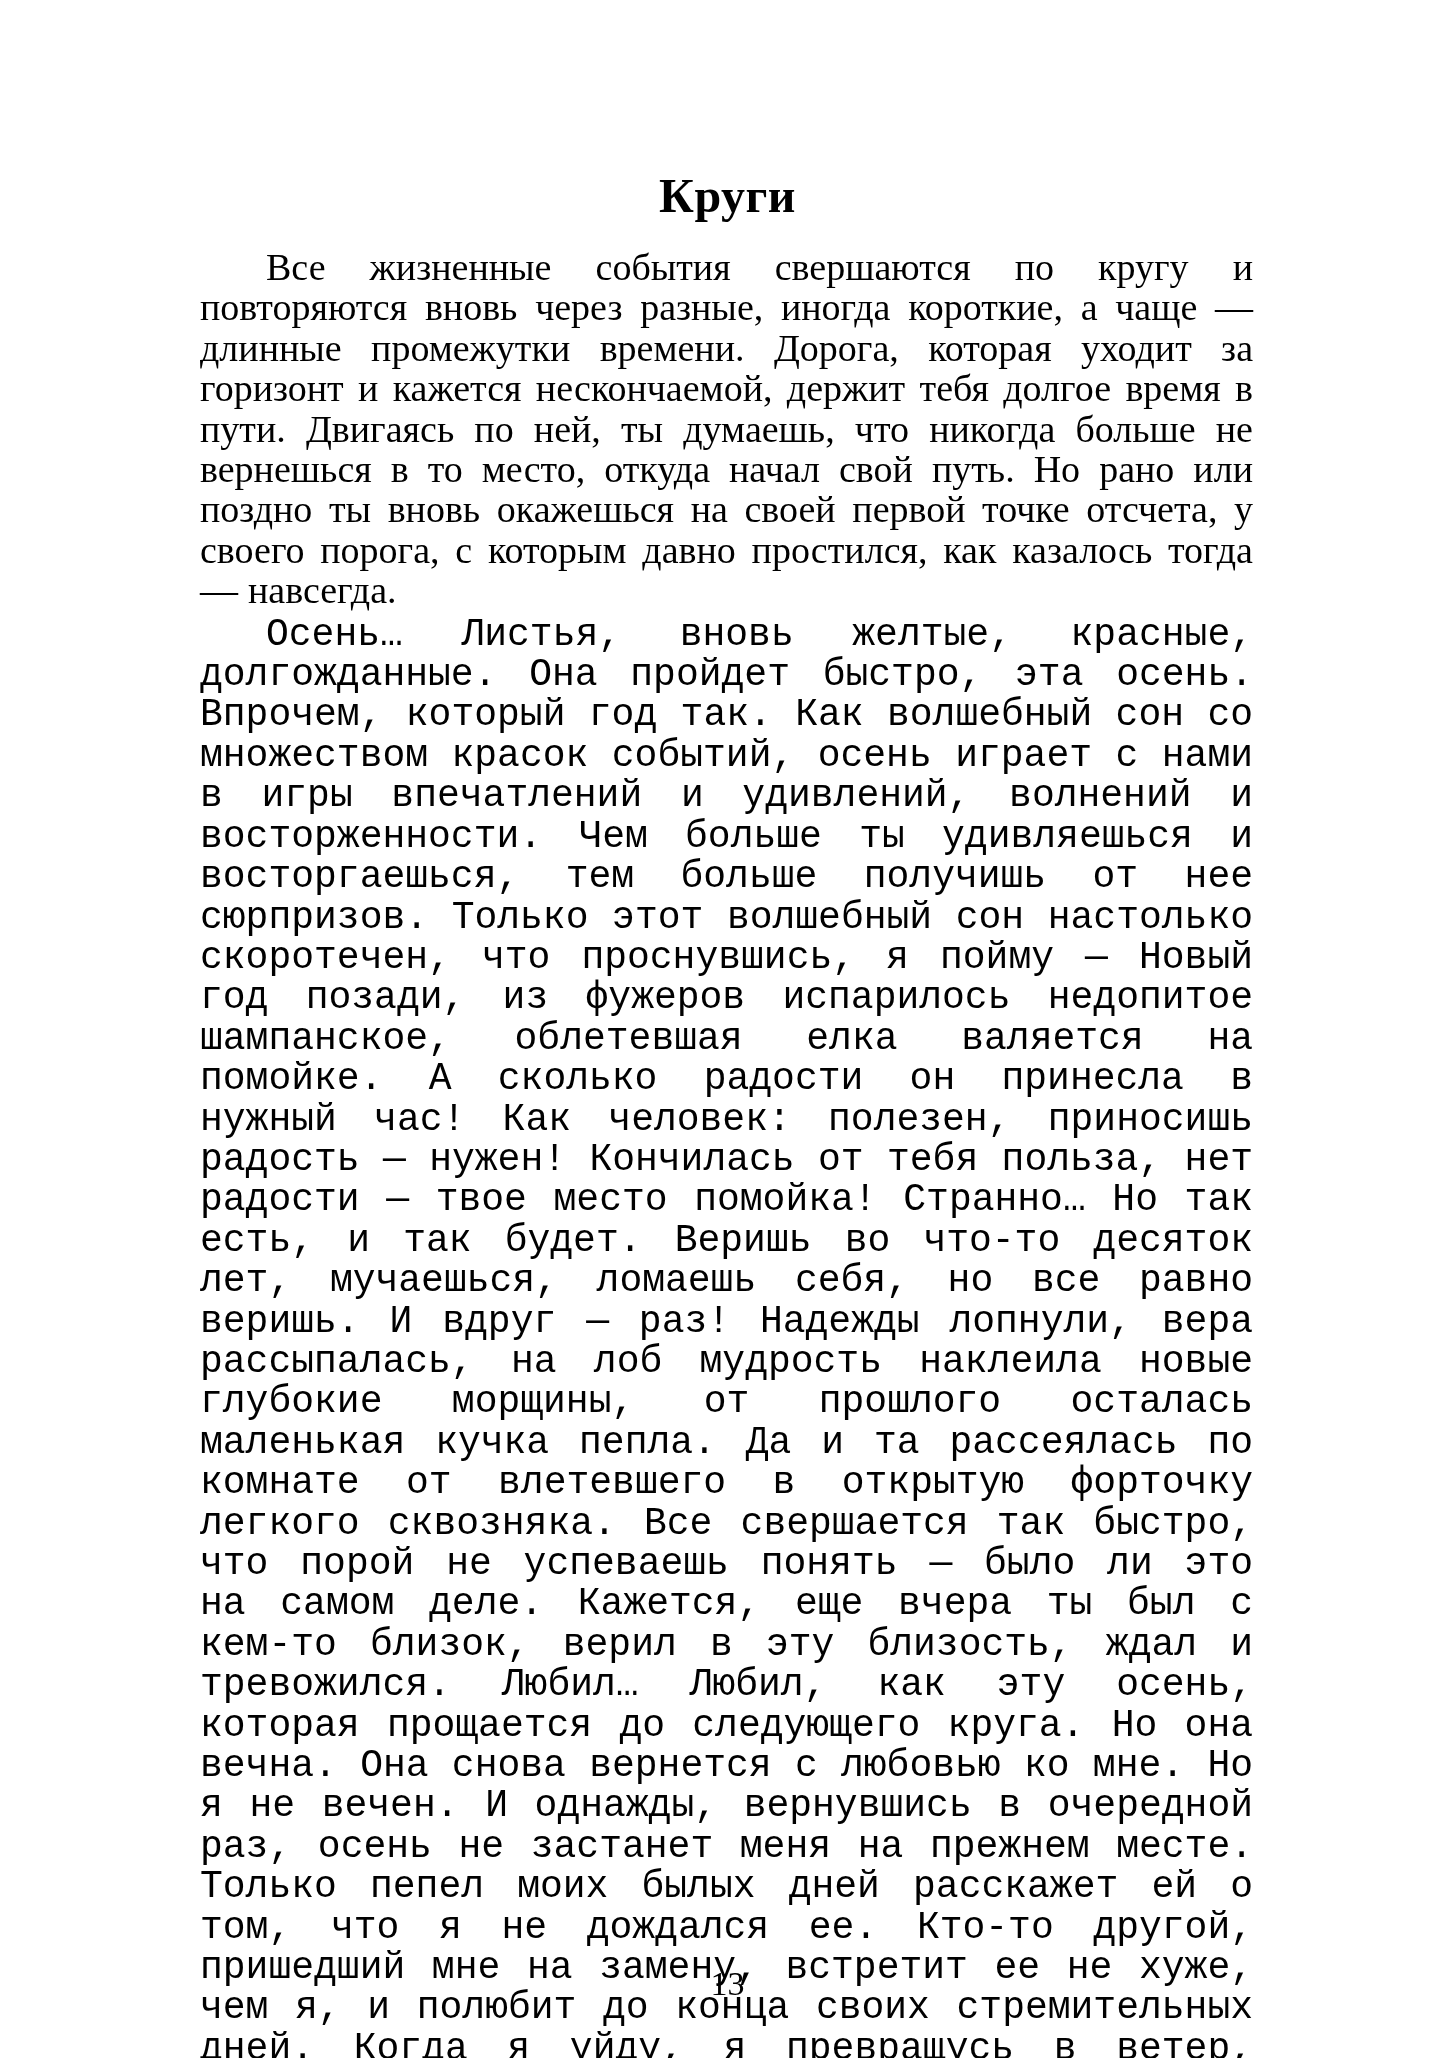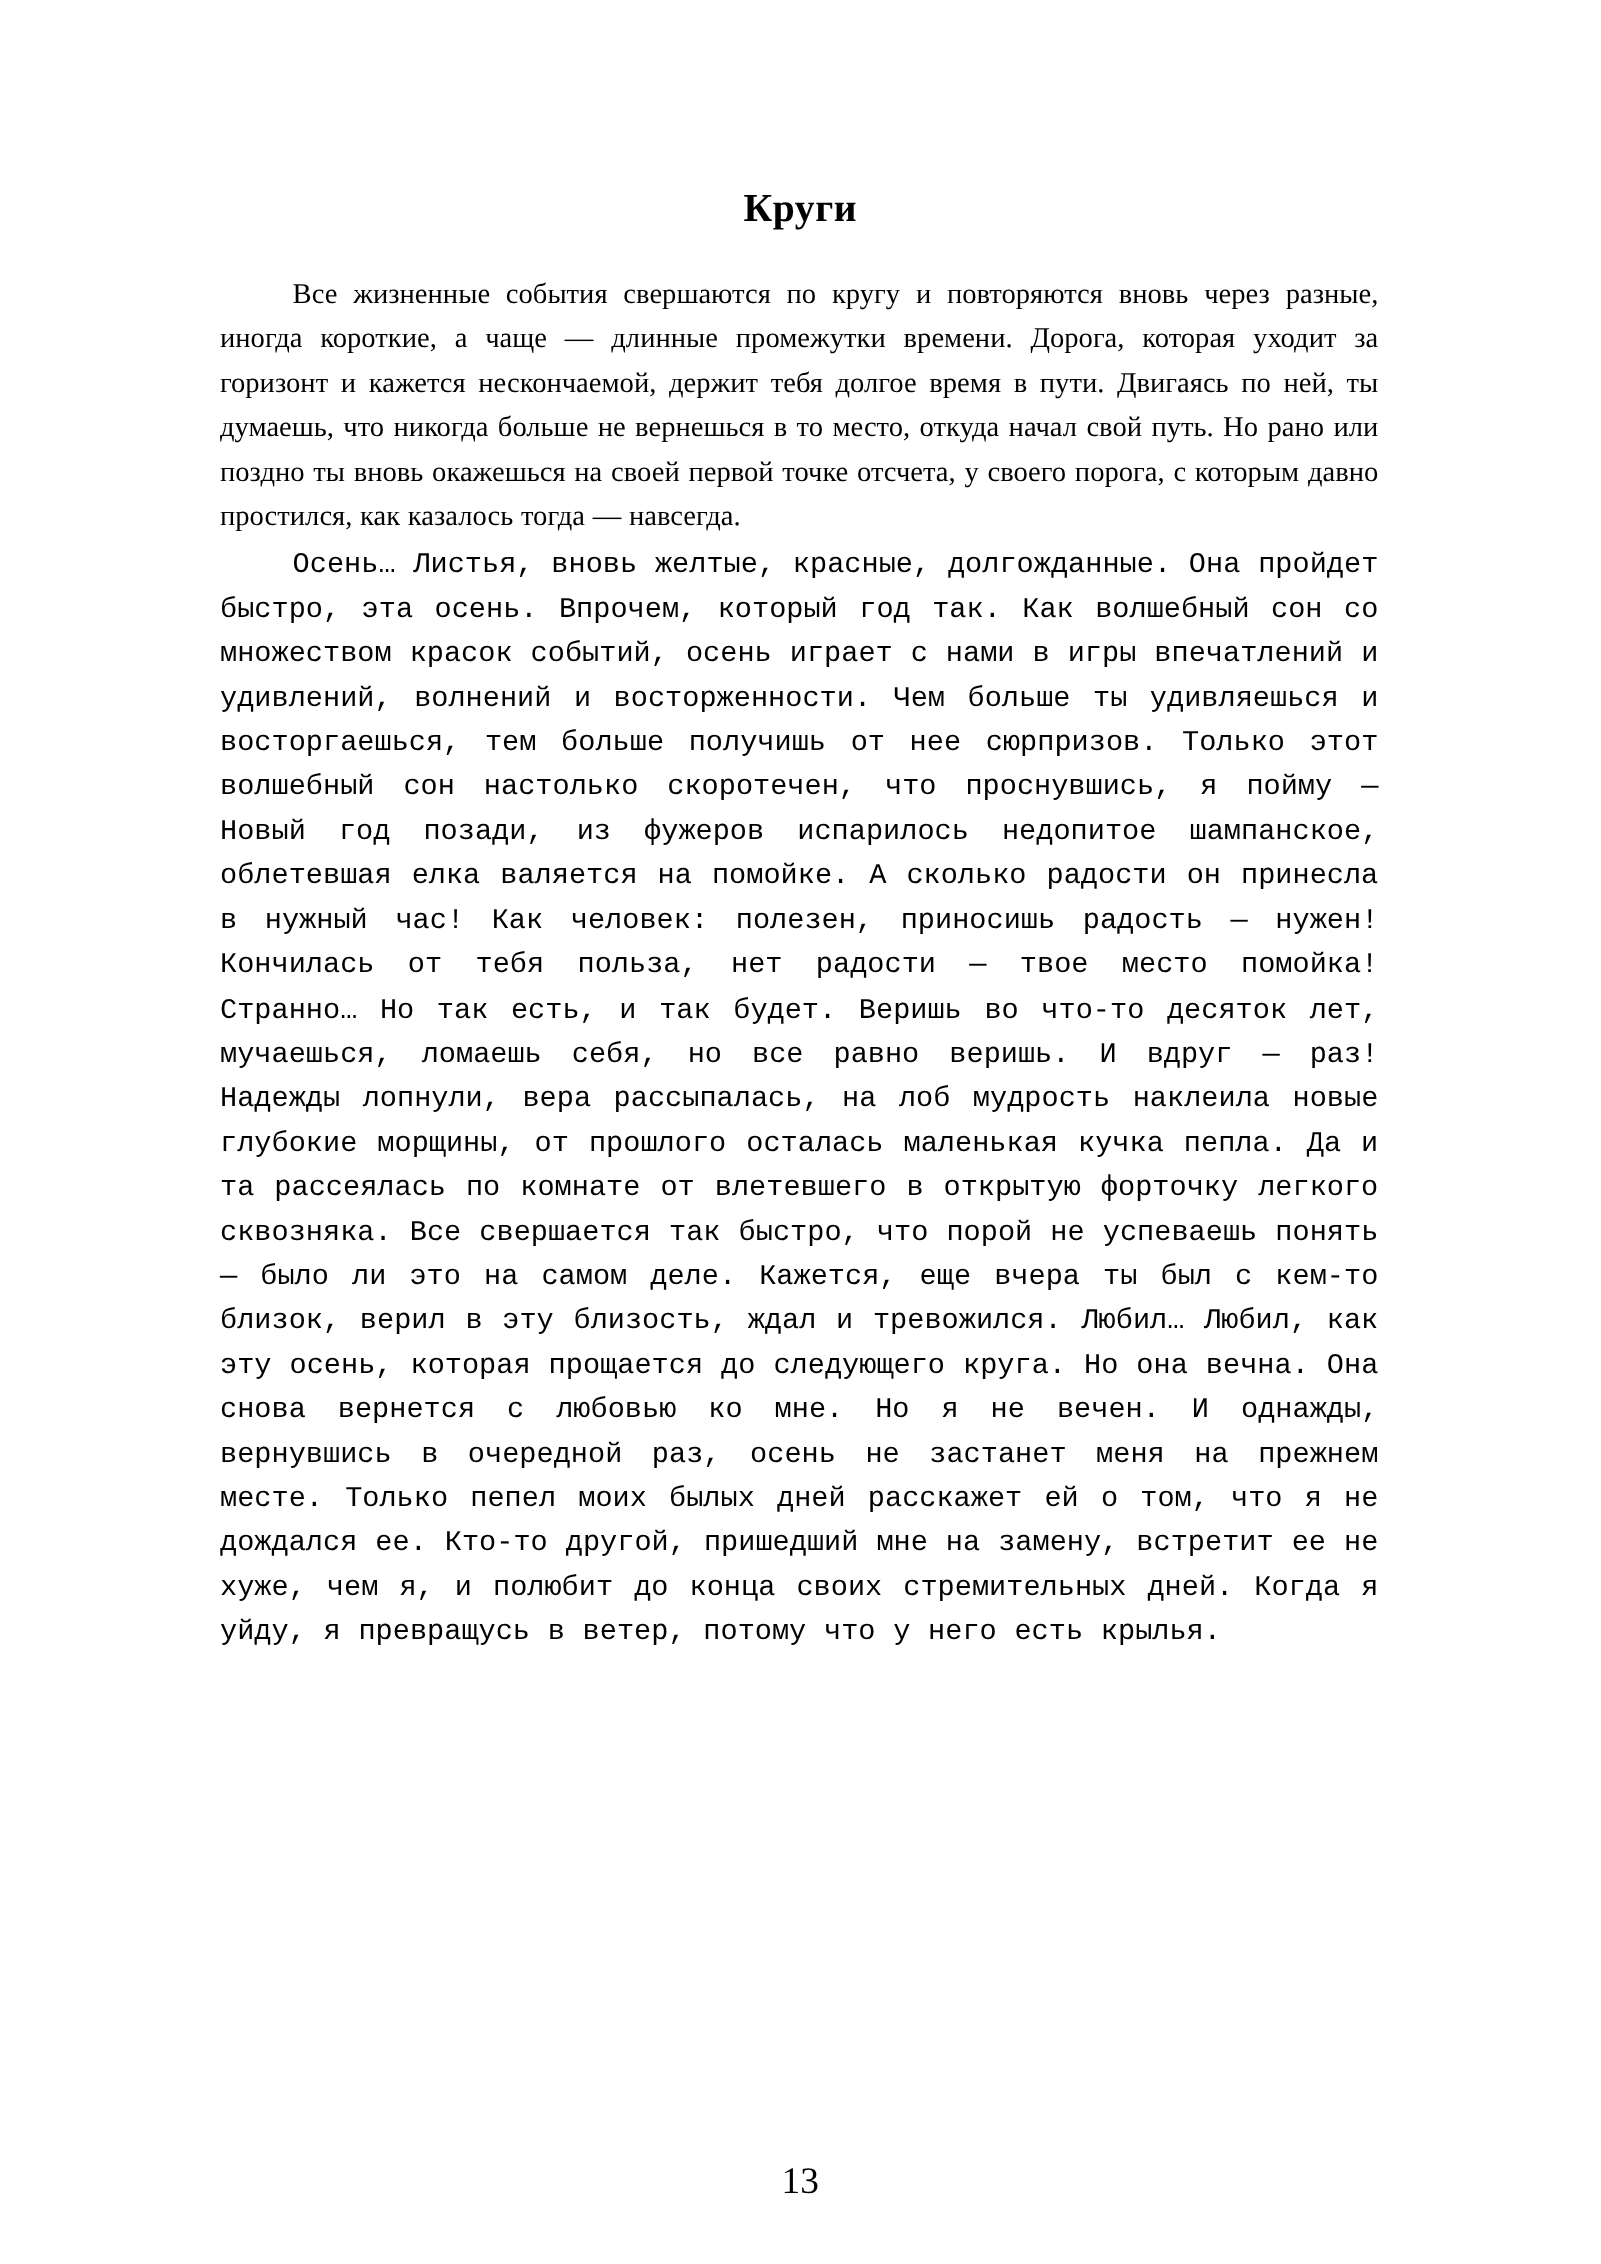--- a/index.html
+++ b/index.html
@@ -18,40 +18,40 @@
   }
   .content {
     position: absolute;
     left: 200px;
     top: 0;
     width: 1165px;
   }
   .doc-title {
     font-family: "Liberation Serif", "DejaVu Serif", serif;
     font-weight: bold;
-    font-size: 36px;
+    font-size: 48px;
     text-align: center;
     color: #000000;
     margin: 0;
     padding: 0;
     letter-spacing: 0.5px;
     position: absolute;
     left: 0;
     top: 168px;
     width: 1055px;
   }
   .body-block {
     position: absolute;
     left: 0;
     top: 247px;
     width: 1053px;
   }
   p.para {
     font-family: "Liberation Serif", "DejaVu Serif", serif;
-    font-size: 26px;
+    font-size: 38px;
     line-height: 40.4px;
     color: #000000;
     text-align: justify;
     text-justify: inter-word;
     margin: 0 0 0 0;
     padding: 0;
     text-indent: 66px;
     font-stretch: condensed;
     transform-origin: left top;
     word-spacing: 0.5px;

